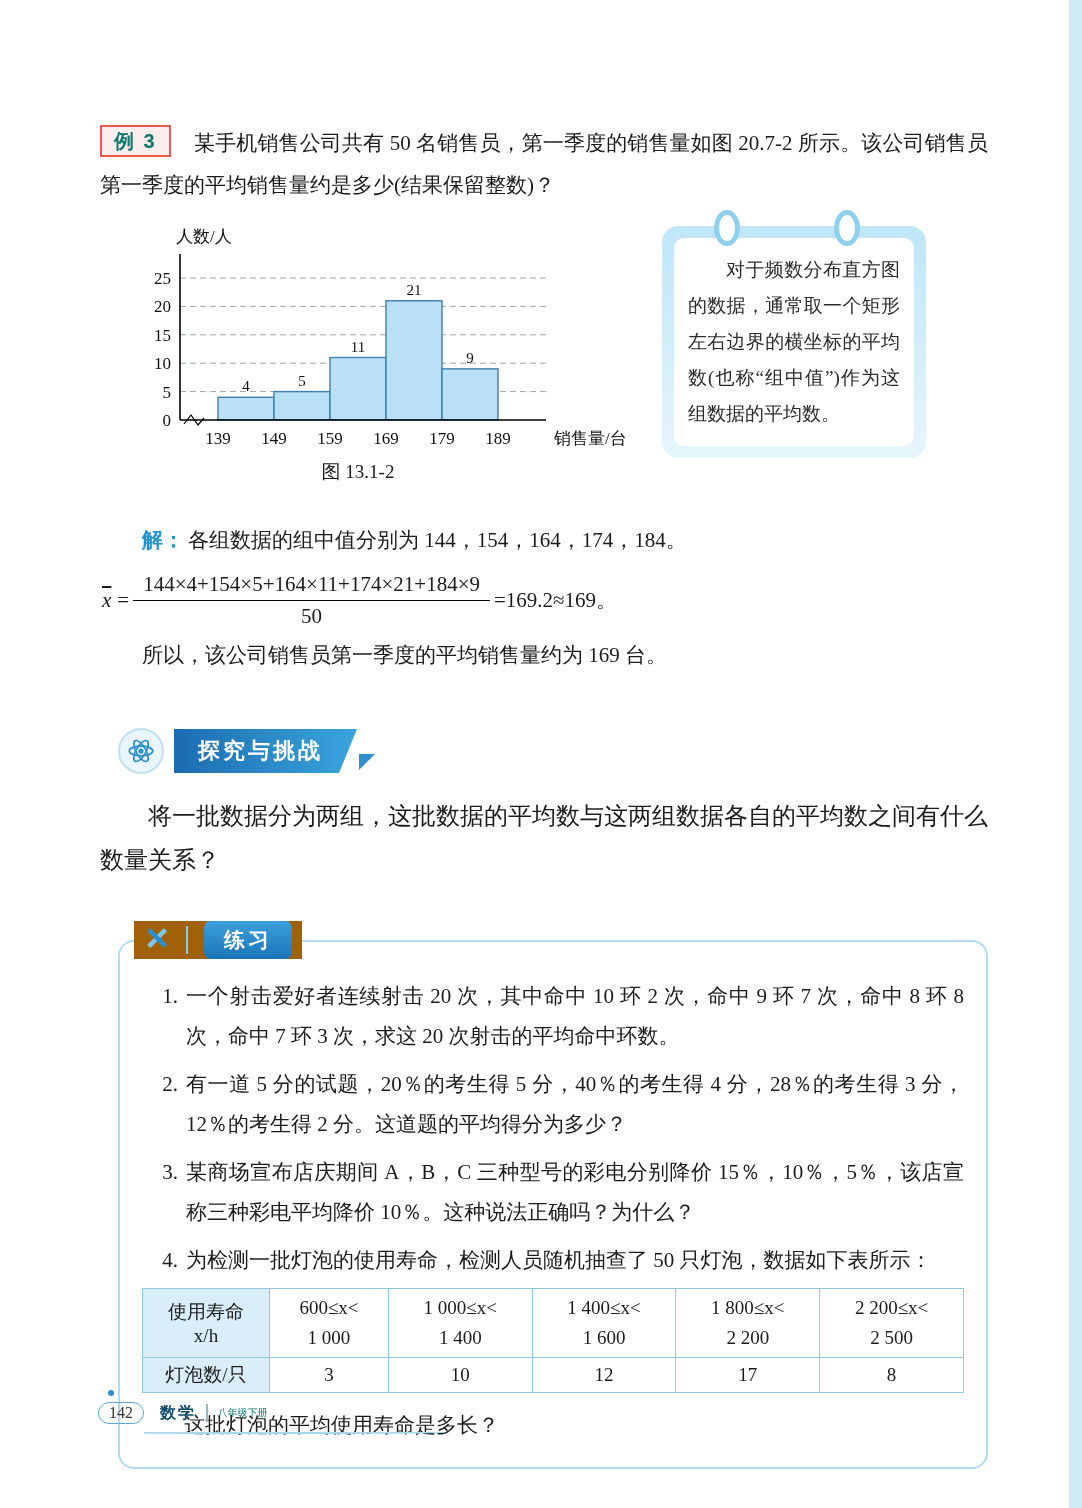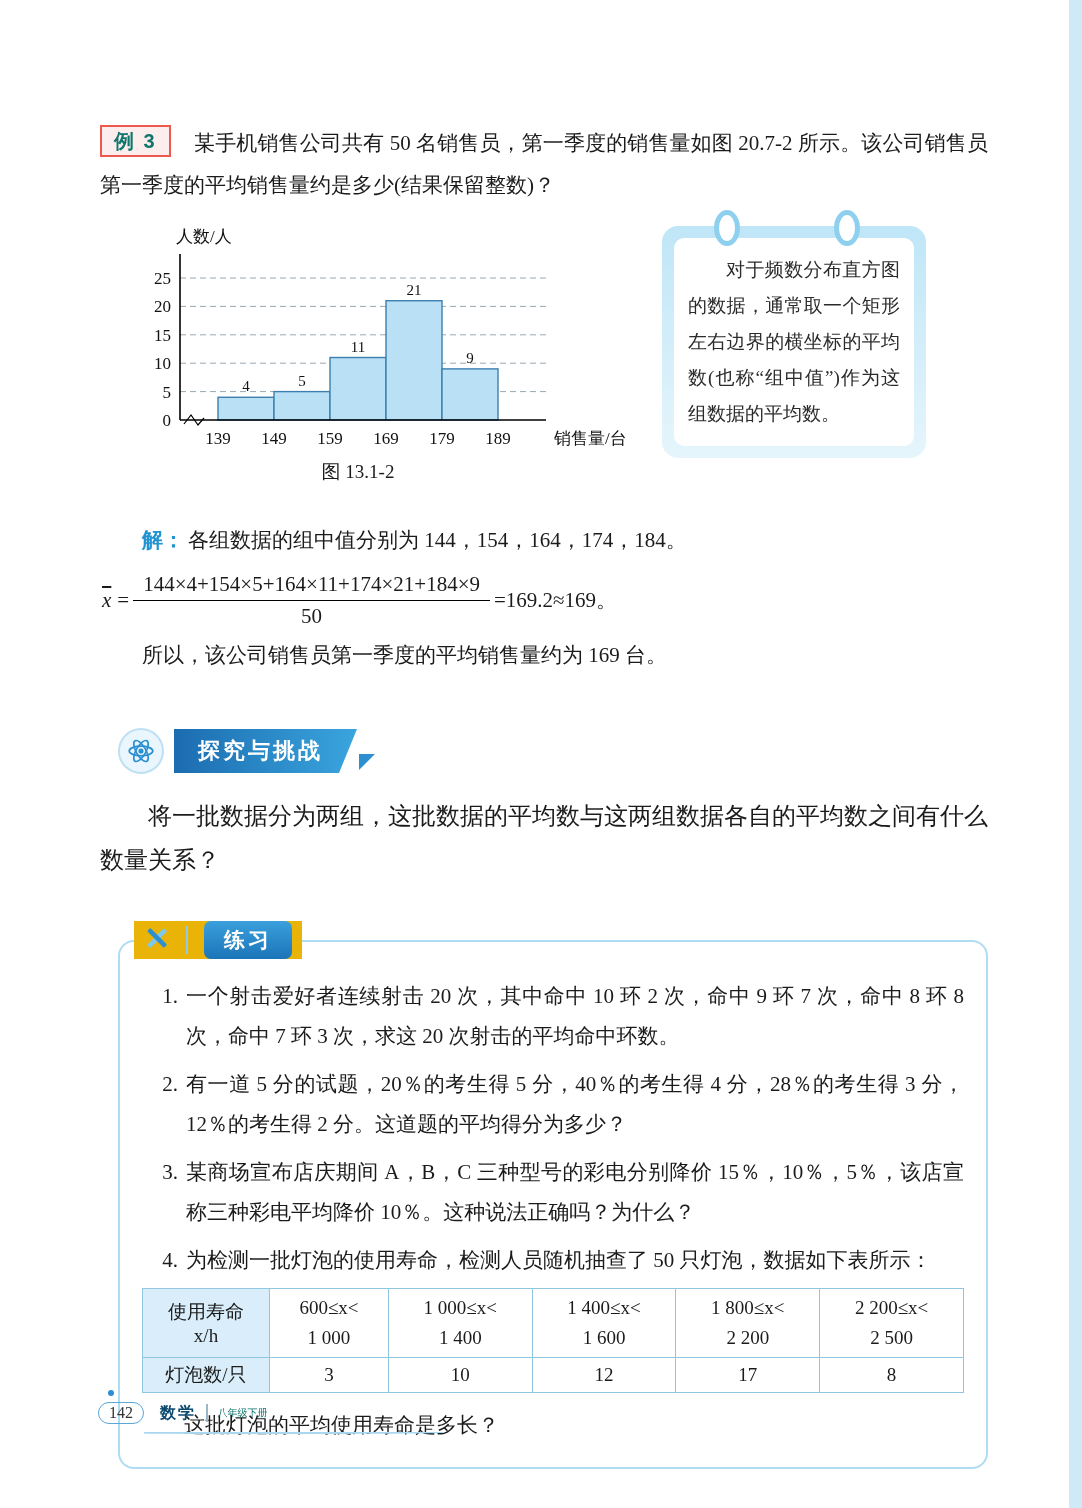--- a/index.html
+++ b/index.html
@@ -71,21 +71,21 @@
     clip-path:polygon(0 0,100% 0,0 100%);
   }
   .explore-text{font-size:24px;line-height:44px;text-indent:2em;text-align:justify;margin-top:20px;}
 
   
   .practice-box{
     position:relative;margin-top:58px;margin-left:18px;width:822px;
     border:2px solid #aedcf2;border-radius:16px;padding:34px 22px 22px 22px;
   }
   .practice-tab{
-    position:absolute;top:-21px;left:14px;background:#eab308;padding:0 10px;
+    position:absolute;top:-21px;left:14px;background:#a16207;padding:0 10px;
     display:flex;align-items:center;gap:16px;
   }
   .tab-divider{width:2px;height:28px;background:#8fcbe8;}
   .practice-pill{
     background:linear-gradient(180deg,#3aa0dc,#1b74b8);color:#fff;border-radius:7px;
     font-family:"Liberation Sans","DejaVu Sans",sans-serif;font-weight:bold;
     font-size:21px;letter-spacing:3px;padding:5px 20px;
   }
   .exercise{display:flex;font-size:21px;line-height:40px;margin-bottom:8px;text-align:justify;}
   .exercise .num{width:36px;flex:0 0 36px;text-align:right;margin-right:8px;}

